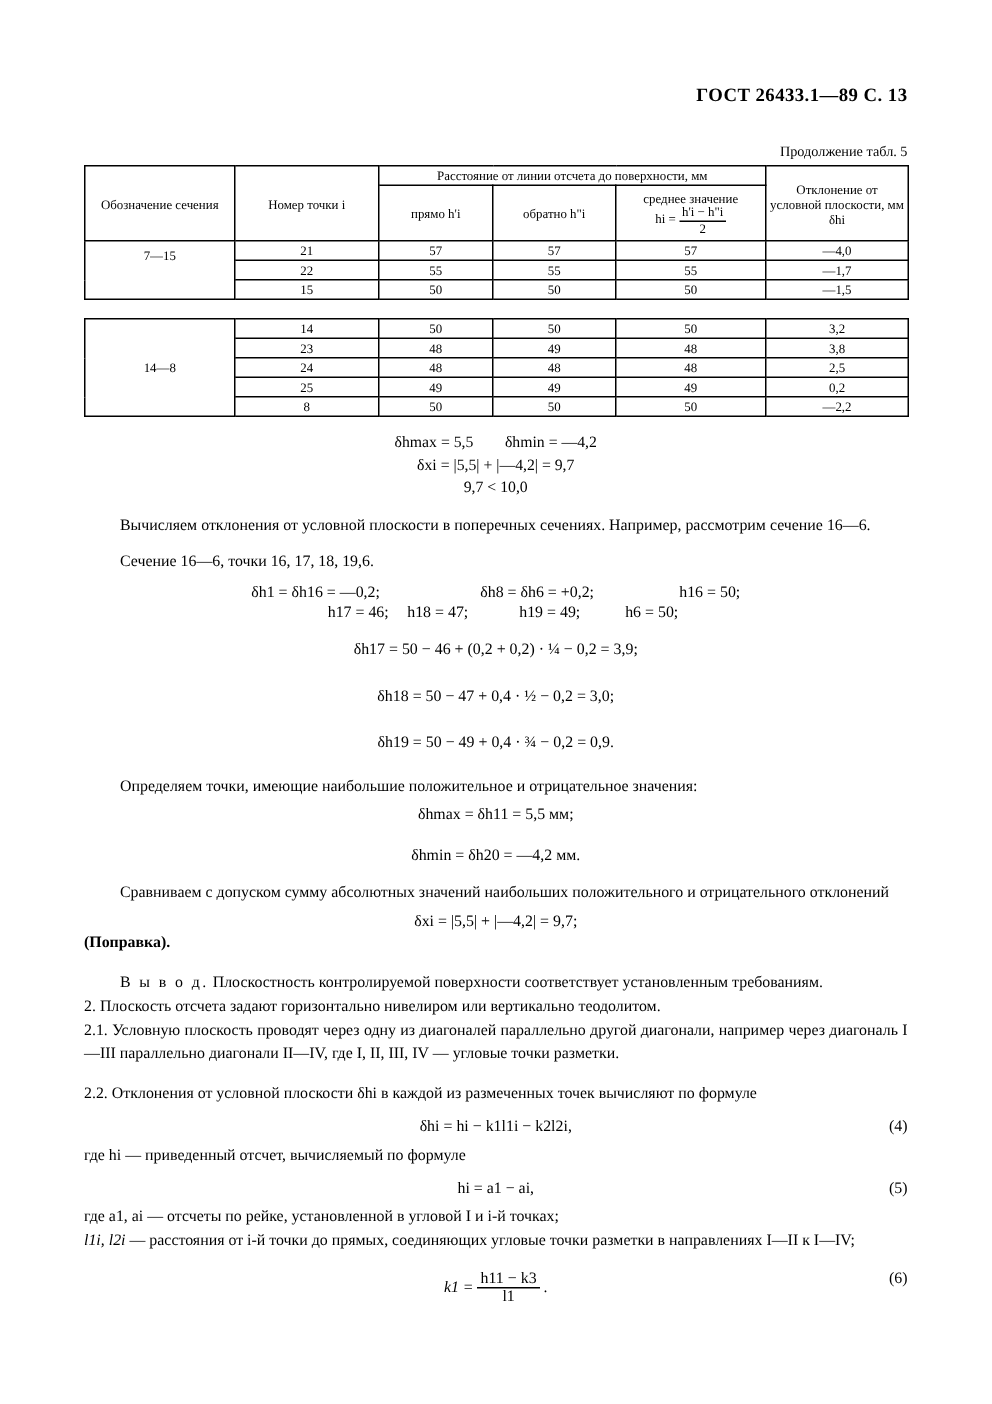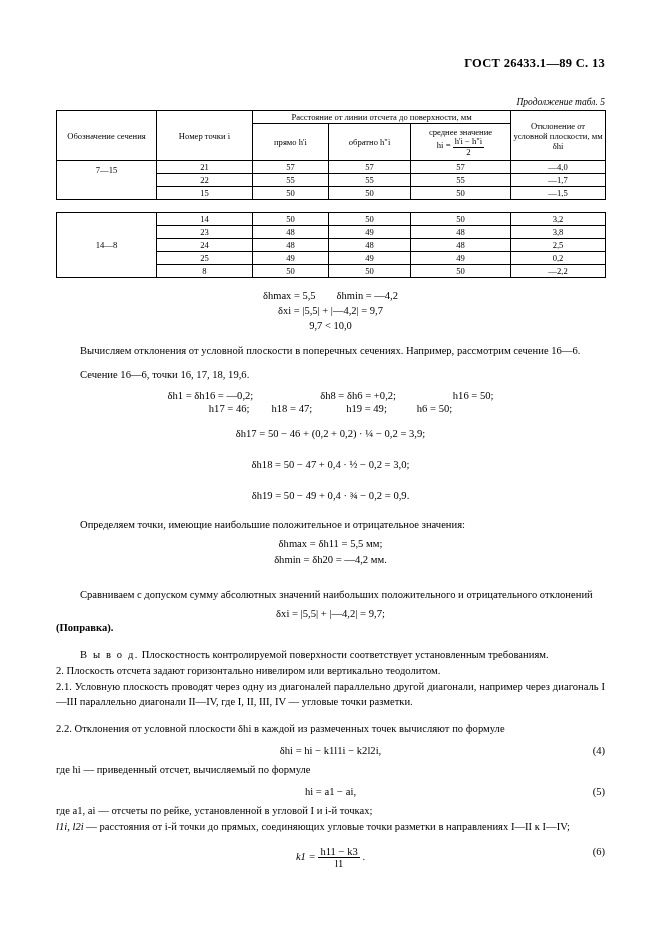--- a/index.html
+++ b/index.html
@@ -31,21 +31,20 @@
   .header-line {
     text-align: right;
     font-size: 12.5px;
     font-weight: bold;
     letter-spacing: 0.3px;
     margin-bottom: 26px;
   }
   .cont-label {
     text-align: right;
     font-size: 9.5px;
-    font-style: italic;
     margin-bottom: 3px;
   }
   table.maintable {
     border-collapse: collapse;
     width: 549px;
     font-size: 8.6px;
     table-layout: fixed;
   }
   table.maintable td, table.maintable th {
     border: 1px solid #000;
@@ -224,36 +223,36 @@
     <p class="para">Вычисляем отклонения от условной плоскости в поперечных сечениях. Например, рассмотрим сечение 16—6.</p>
 
     <p class="para">Сечение 16—6, точки 16, 17, 18, 19,6.</p>
 
     <div class="eq">
       <span style="display:inline-block;width:150px;text-align:left">δh1 = δh16 = —0,2;</span>
       <span style="display:inline-block;width:130px;text-align:left">δh8 = δh6 = +0,2;</span>
       <span style="display:inline-block;text-align:left">h16 = 50;</span>
     </div>
     <div class="eq" style="margin-top:2px">
-      <span style="display:inline-block;width:60px;text-align:left">h17 = 46;</span>
+      <span style="display:inline-block;width:60px;text-align:center">h17 = 46;</span>
       <span style="display:inline-block;width:72px;text-align:left">h18 = 47;</span>
       <span style="display:inline-block;width:68px;text-align:left">h19 = 49;</span>
       <span style="display:inline-block;text-align:left">h6 = 50;</span>
     </div>
 
     <div class="eq" style="margin-top:14px">δh17 = 50 − 46 + (0,2 + 0,2) · ¼ − 0,2 = 3,9;</div>
     <div class="eq" style="margin-top:20px">δh18 = 50 − 47 + 0,4 · ½ − 0,2 = 3,0;</div>
     <div class="eq" style="margin-top:20px">δh19 = 50 − 49 + 0,4 · ¾ − 0,2 = 0,9.</div>
 
     <p class="para" style="margin-top:16px">Определяем точки, имеющие наибольшие положительное и отрицательное значения:</p>
 
     <div class="eq" style="margin-top:6px">δhmax = δh11 = 5,5 мм;</div>
-    <div class="eq" style="margin-top:5px">δhmin = δh20 = —4,2 мм.</div>
-
-    <p class="para" style="margin-top:22px">Сравниваем с допуском сумму абсолютных значений наибольших положительного и отрицательного отклонений</p>
+    <div class="eq" style="margin-top:16px">δhmin = δh20 = —4,2 мм.</div>
+
+    <p class="para" style="margin-top:12px">Сравниваем с допуском сумму абсолютных значений наибольших положительного и отрицательного отклонений</p>
 
     <div class="eq" style="margin-top:6px">δxi = |5,5| + |—4,2| = 9,7;</div>
 
     <p class="para noind" style="margin-top:1px"><span class="bold">(Поправка).</span></p>
 
     <p class="para" style="margin-top:12px"><span class="spaced">В ы в о д.</span> <span>Плоскостность контролируемой поверхности соответствует установленным требованиям.</span></p>
 
     <p class="para noind" style="margin-top:1px">2. Плоскость отсчета задают горизонтально нивелиром или вертикально теодолитом.</p>
 
     <p class="para noind" style="margin-top:1px">2.1. Условную плоскость проводят через одну из диагоналей параллельно другой диагонали, например через диагональ I—III параллельно диагонали II—IV, где I, II, III, IV — угловые точки разметки.</p>

